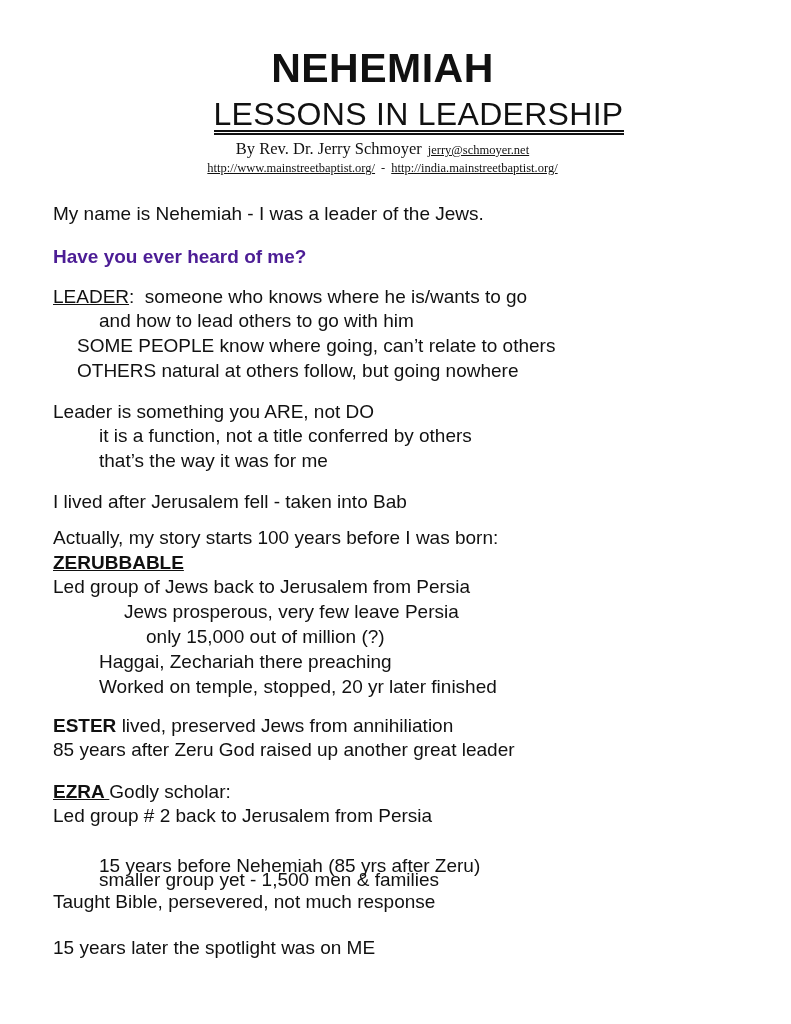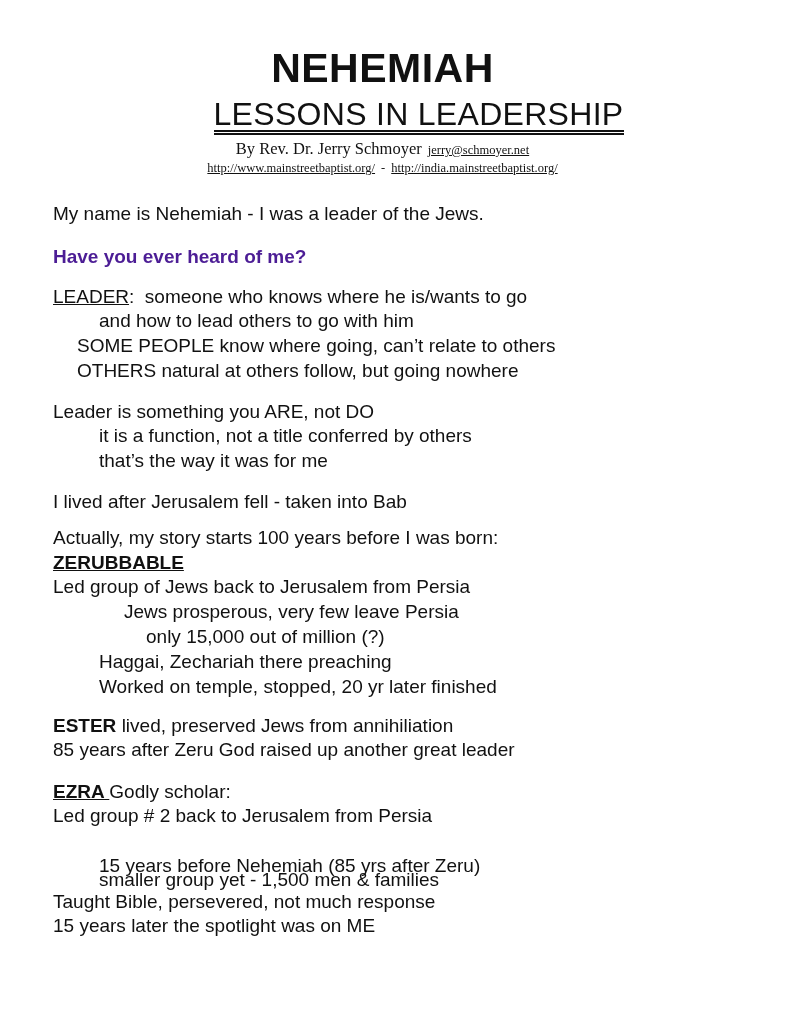--- a/index.html
+++ b/index.html
@@ -120,15 +120,15 @@
 
   <div class="line" style="top:714px"><span class="b">ESTER</span><span style="white-space:pre"> lived, preserved Jews from annihiliation</span></div>
   <div class="line" style="top:738px">85 years after Zeru God raised up another great leader</div>
 
   <div class="line" style="top:780px"><span class="bu" style="white-space:pre">EZRA </span><span>Godly scholar:</span></div>
   <div class="line" style="top:804px">Led group # 2 back to Jerusalem from Persia</div>
   <div class="line" style="top:868px; left:93px">smaller group yet - 1,500 men &amp; families</div>
   <div class="line" style="top:854px; left:93px">15 years before Nehemiah (85 yrs after Zeru)</div>
 
   <div class="line" style="top:890px">Taught Bible, persevered, not much response</div>
-  <div class="line" style="top:914px">15 years later the spotlight was on ME</div>
+  <div class="line" style="top:936px">15 years later the spotlight was on ME</div>
 
 </div>
 
 </body></html>

